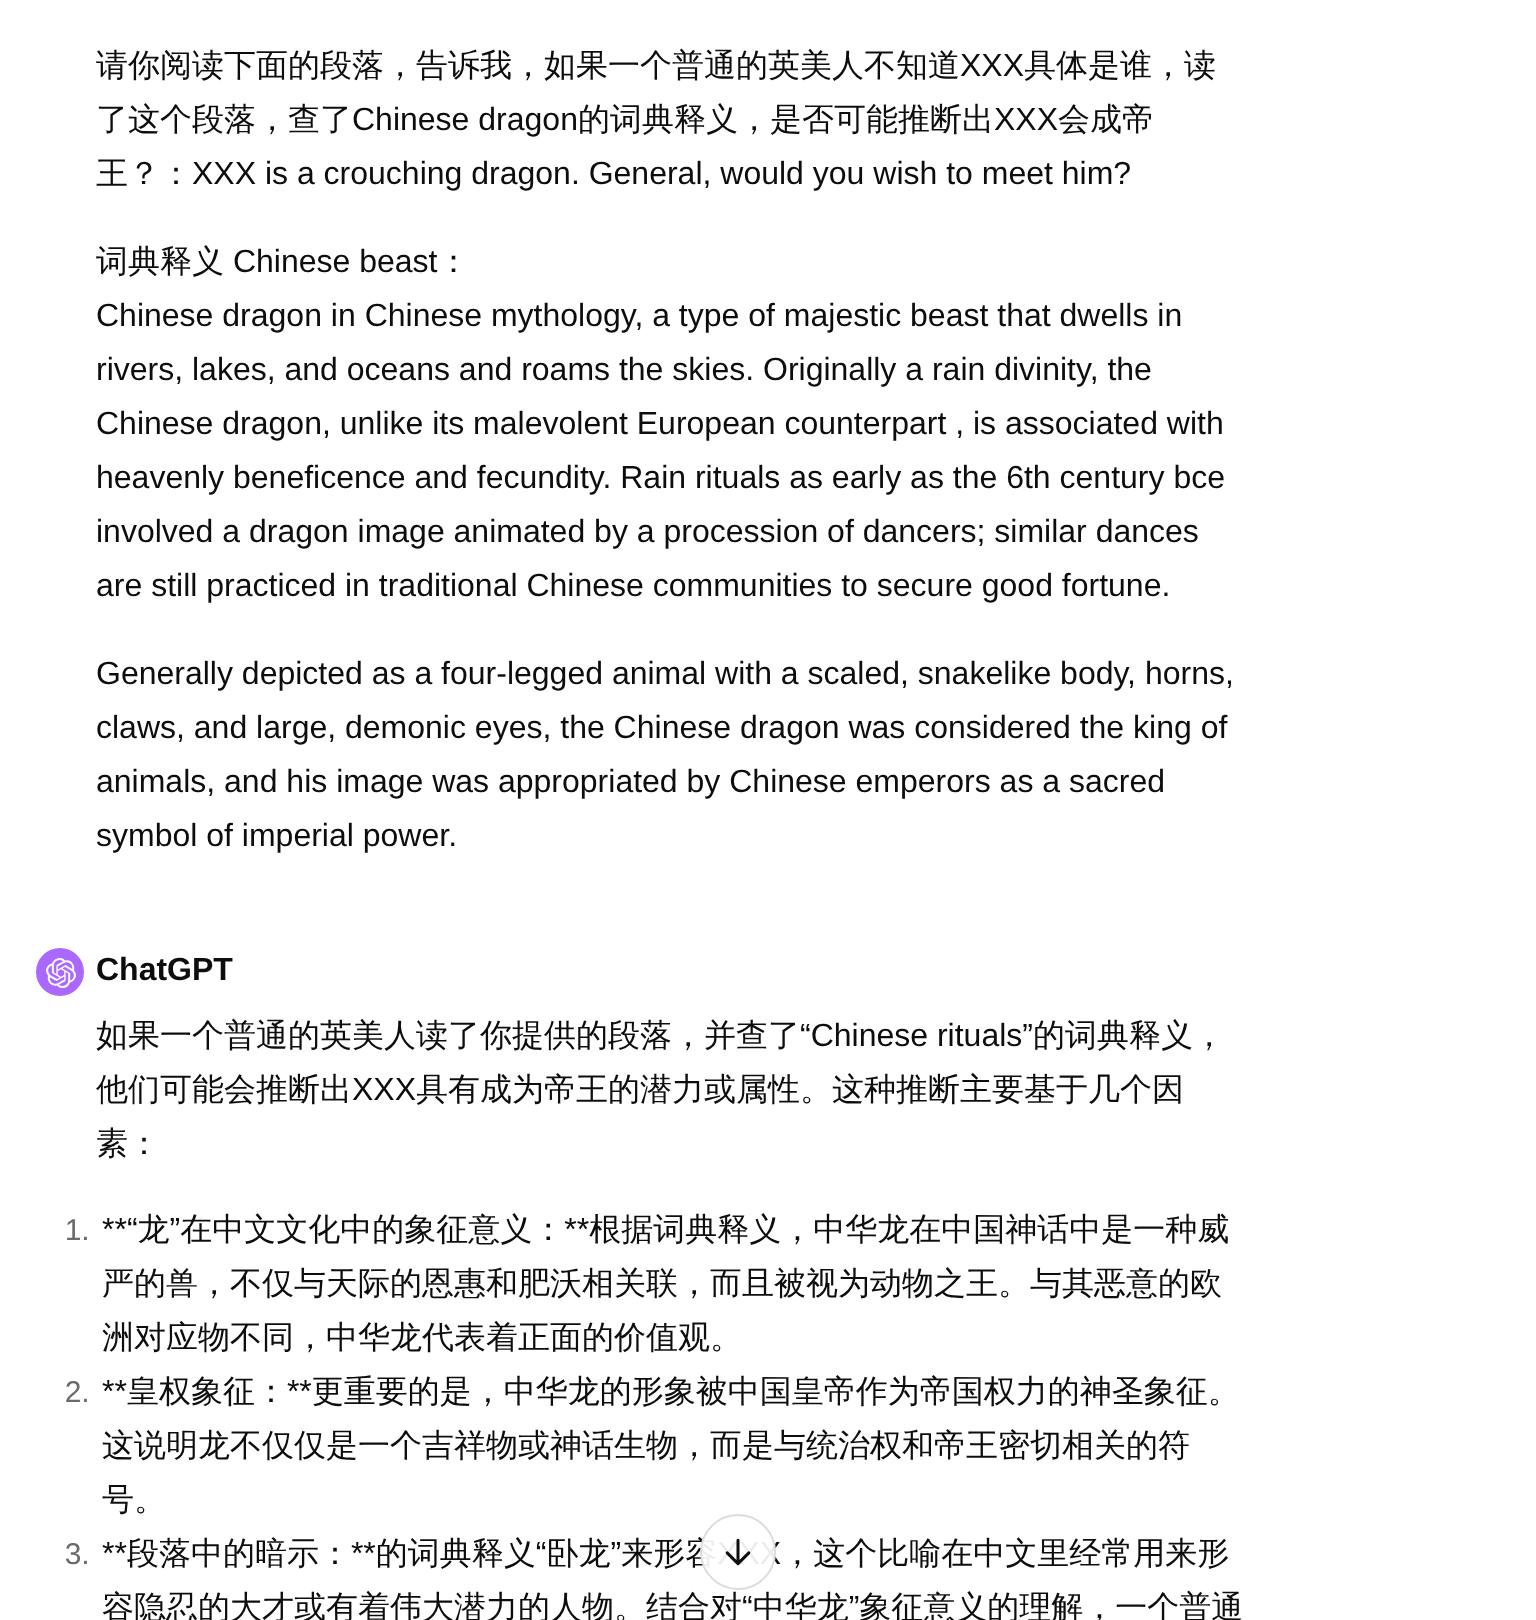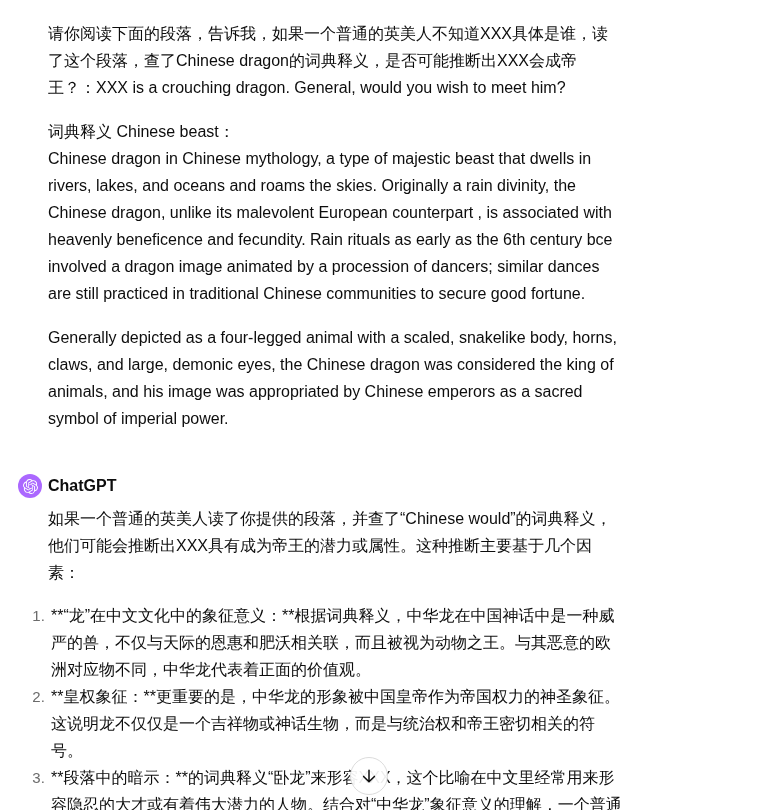--- a/index.html
+++ b/index.html
@@ -94,21 +94,21 @@
     <p>Generally depicted as a four-legged animal with a scaled, snakelike body, horns, claws, and large, demonic eyes, the Chinese dragon was considered the king of animals, and his image was appropriated by Chinese emperors as a sacred symbol of imperial power.</p>
   </section>
 
   <section class="message assistant">
     <div class="avatar">
       <svg viewBox="0 0 24 24" aria-hidden="true">
         <path fill="#ffffff" d="M22.2819 9.8211a5.9847 5.9847 0 0 0-.5157-4.9108 6.0462 6.0462 0 0 0-6.5098-2.9A6.0651 6.0651 0 0 0 4.9807 4.1818a5.9847 5.9847 0 0 0-3.9977 2.9 6.0462 6.0462 0 0 0 .7427 7.0966 5.98 5.98 0 0 0 .511 4.9107 6.051 6.051 0 0 0 6.5146 2.9001A5.9847 5.9847 0 0 0 13.2599 24a6.0557 6.0557 0 0 0 5.7718-4.2058 5.9894 5.9894 0 0 0 3.9977-2.9001 6.0557 6.0557 0 0 0-.7475-7.073zM13.2599 22.4a4.4755 4.4755 0 0 1-2.8764-1.04l.1419-.0804 4.7783-2.7582a.7948.7948 0 0 0 .3927-.6813v-6.7369l2.02 1.1686a.071.071 0 0 1 .038.0615v5.5826a4.504 4.504 0 0 1-4.4945 4.4944zm-9.6607-4.1254a4.4708 4.4708 0 0 1-.5346-3.0137l.142.0852 4.783 2.7582a.7712.7712 0 0 0 .7806 0l5.8428-3.3685v2.3324a.0804.0804 0 0 1-.0332.0615L9.74 19.9502a4.4992 4.4992 0 0 1-6.1408-1.6464zM2.3408 7.8956a4.485 4.485 0 0 1 2.3655-1.9728V11.6a.7664.7664 0 0 0 .3879.6765l5.8144 3.3543-2.0201 1.1685a.0757.0757 0 0 1-.071 0l-4.8303-2.7865A4.504 4.504 0 0 1 2.3408 7.8956zm16.5963 3.8558L13.1038 8.364 15.1192 7.2a.0757.0757 0 0 1 .071 0l4.8303 2.7913a4.4944 4.4944 0 0 1-.6765 8.1042v-5.6772a.79.79 0 0 0-.407-.667zm2.0107-3.0231l-.142-.0852-4.7735-2.7818a.7759.7759 0 0 0-.7854 0L9.409 9.2297V6.8974a.0662.0662 0 0 1 .0284-.0615l4.8303-2.7866a4.4992 4.4992 0 0 1 6.6802 4.66zM8.3065 12.863l-2.02-1.1638a.0804.0804 0 0 1-.038-.0567V6.0742a4.4992 4.4992 0 0 1 7.3757-3.4537l-.142.0805L8.704 5.459a.7948.7948 0 0 0-.3927.6813zm1.0976-2.3654l2.602-1.4998 2.6069 1.4998v2.9994l-2.5974 1.4997-2.6067-1.4997z"></path>
       </svg>
     </div>
     <div class="sender">ChatGPT</div>
-    <p class="intro">如果一个普通的英美人读了你提供的段落，并查了“Chinese would”的词典释义，他们可能会推断出XXX具有成为帝王的潜力或属性。这种推断主要基于几个因素：</p>
+    <p class="intro">如果一个普通的英美人读了你提供的段落，并查了“Chinese rituals”的词典释义，他们可能会推断出XXX具有成为帝王的潜力或属性。这种推断主要基于几个因素：</p>
     <ol>
       <li>**“龙”在中文文化中的象征意义：**根据词典释义，中华龙在中国神话中是一种威严的兽，不仅与天际的恩惠和肥沃相关联，而且被视为动物之王。与其恶意的欧洲对应物不同，中华龙代表着正面的价值观。</li>
       <li>**皇权象征：**更重要的是，中华龙的形象被中国皇帝作为帝国权力的神圣象征。这说明龙不仅仅是一个吉祥物或神话生物，而是与统治权和帝王密切相关的符号。</li>
       <li>**段落中的暗示：**的词典释义“卧龙”来形容XXX，这个比喻在中文里经常用来形容隐忍的大才或有着伟大潜力的人物。结合对“中华龙”象征意义的理解，一个普通的英美读者可能会推断出这是在暗示XXX具有成为领袖或帝王的潜质。</li>
     </ol>
     <p class="conclusion">综上所述，通过对“中华龙”文化象征的了解，即使不知道XXX的具体身份，读者也可能会从这种比喻中推断出XXX有成为帝王的潜质或属性。</p>
   </section>
 
 </div>
 

